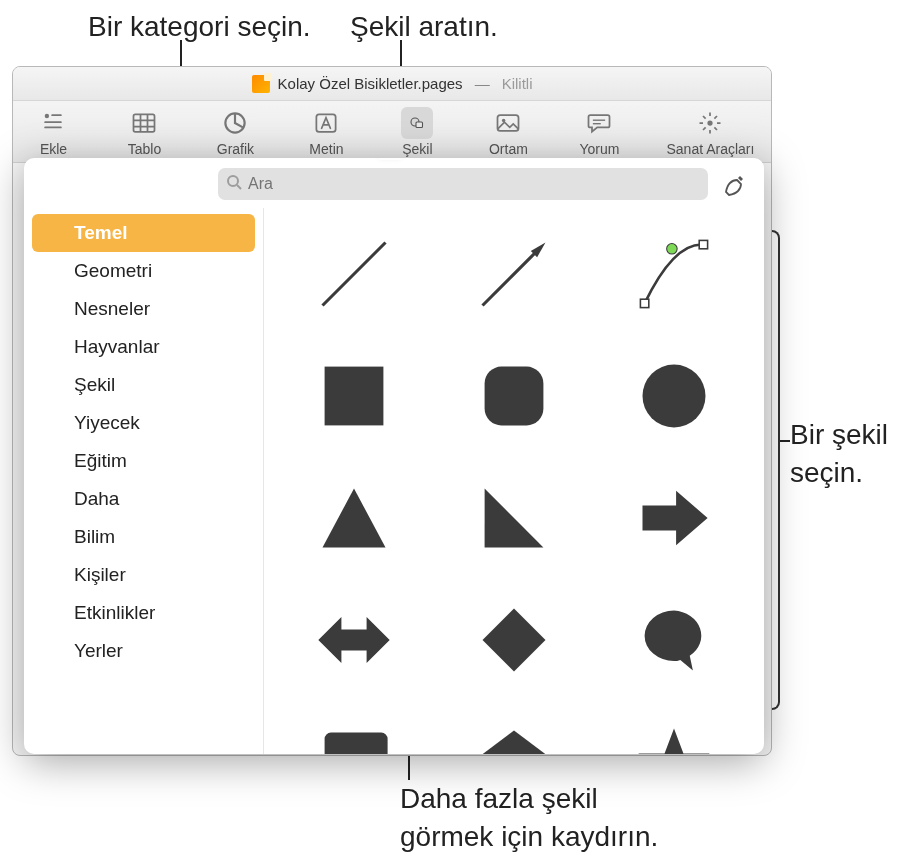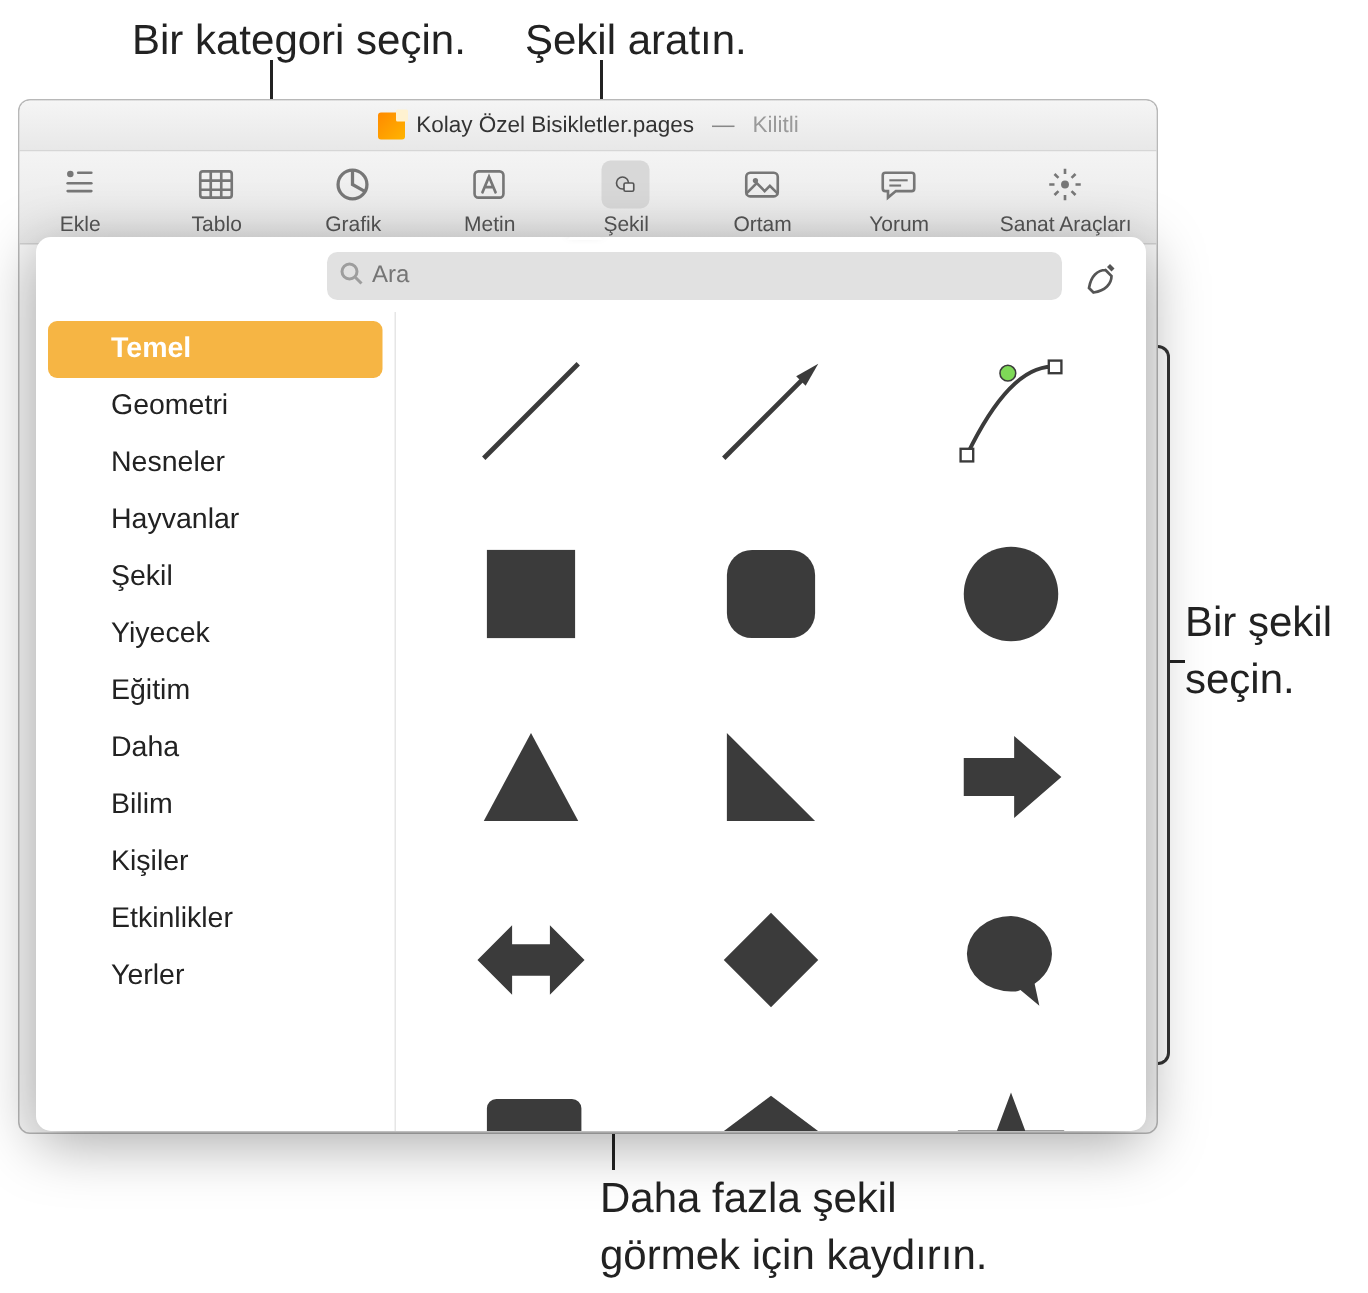--- a/index.html
+++ b/index.html
@@ -198,21 +198,21 @@
   </style>
 </head>
 <body>
 
 <div class="callout" style="top:8px; left:88px">Bir kategori seçin.</div>
 <div class="callout-line" style="top:40px; left:180px; width:2px; height:200px"></div>
 
 <div class="callout" style="top:8px; left:350px">Şekil aratın.</div>
 <div class="callout-line" style="top:40px; left:400px; width:2px; height:140px"></div>
 
-<div class="callout" style="top:396px; left:790px; width:120px">Bir şekil seçin.</div>
+<div class="callout" style="top:416px; left:790px; width:120px">Bir şekil seçin.</div>
 <div class="brace" style="top:230px; left:770px; height:480px"></div>
 <div class="callout-line" style="top:440px; left:780px; width:10px; height:2px"></div>
 
 <div class="callout" style="top:780px; left:400px; width:260px">Daha fazla şekil görmek için kaydırın.</div>
 <div class="callout-line" style="top:740px; left:408px; width:2px; height:40px"></div>
 
 <div class="app-window">
   <div class="titlebar">
     <span class="doc-icon"></span>
     <span class="title-doc">Kolay Özel Bisikletler.pages</span>

